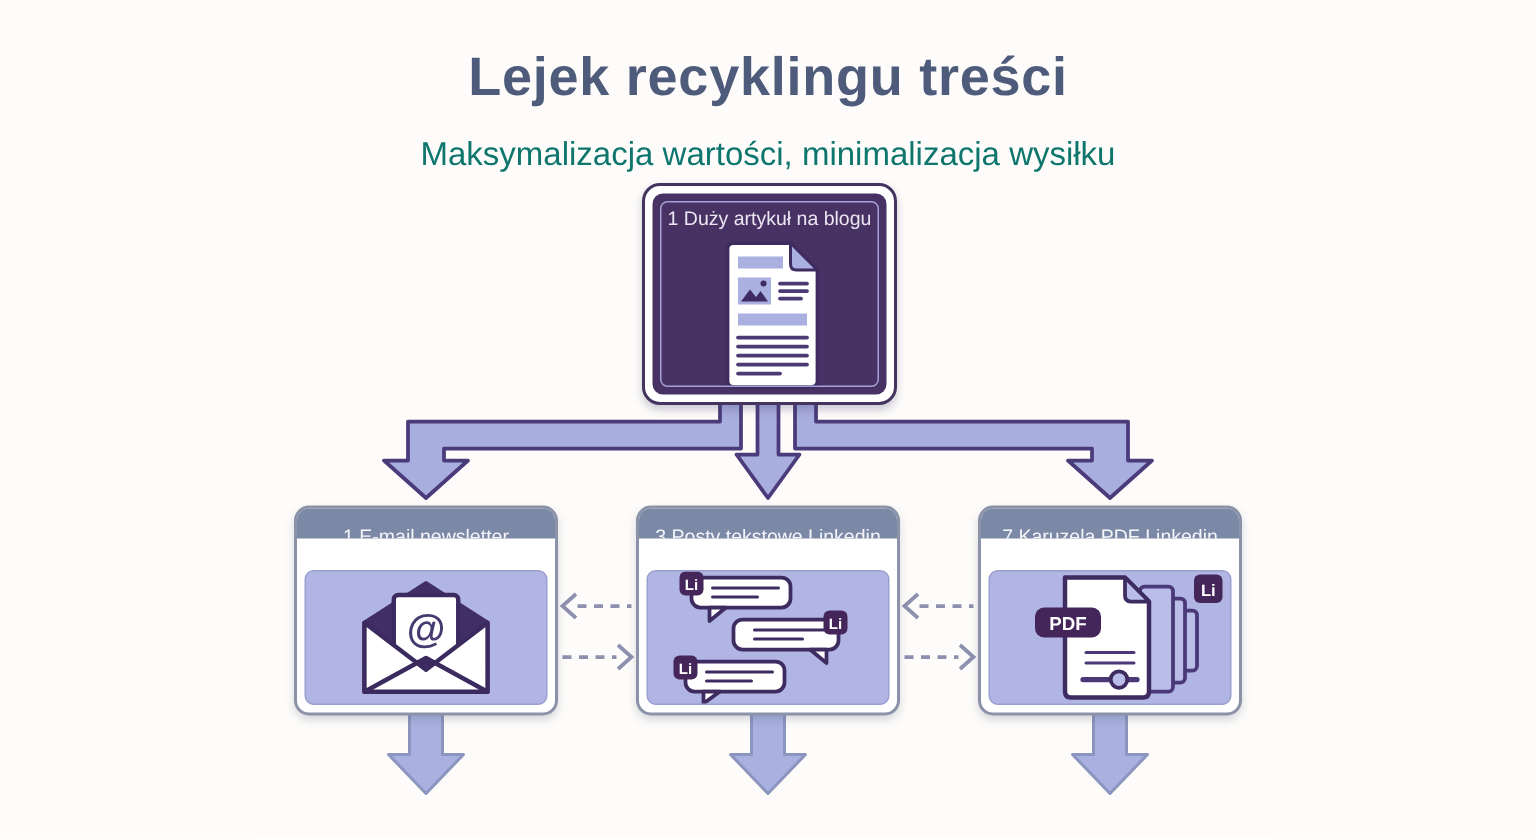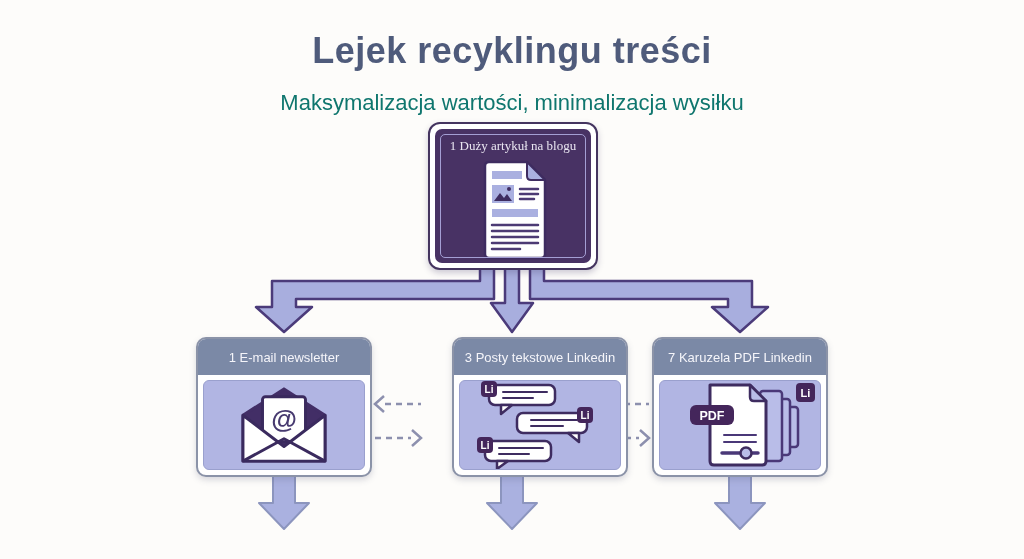--- a/index.html
+++ b/index.html
@@ -9,39 +9,39 @@
   .title{position:absolute;top:30px;left:0;width:100%;text-align:center;
          font-size:36px;font-weight:bold;color:#4f5b7b;letter-spacing:.5px;}
   .subtitle{position:absolute;top:74px;left:0;width:100%;text-align:center;
          font-size:22px;color:#0f766e;margin-top:16px;}
 
   #arrow-layer{position:absolute;left:0;top:0;z-index:1;}
 
   
   .source-box{position:absolute;left:428px;top:122px;width:170px;height:148px;
       box-sizing:border-box;background:#fff;border:2px solid #44345f;border-radius:12px;
-      padding:5px;z-index:2;box-shadow:0 3px 6px rgba(60,50,100,.25);font-family:Liberation Serif, serif;}
+      padding:5px;z-index:2;box-shadow:0 3px 6px rgba(60,50,100,.25);}
   .source-inner{position:relative;width:100%;height:100%;background:#483264;border-radius:7px;}
   .source-inner::after{content:"";position:absolute;inset:5px;border:1.5px solid #a49fd4;
       border-radius:5px;pointer-events:none;}
   .source-label{position:absolute;top:9px;left:0;width:100%;text-align:center;
       color:#eae6f2;font-size:13px;}
   .source-icon{position:absolute;left:50%;top:31px;transform:translateX(-50%);}
 
   
   .out-box{position:absolute;top:337px;width:176px;height:140px;box-sizing:border-box;
       background:#fff;border:2px solid #8b93a8;border-radius:10px;z-index:2;
       box-shadow:0 3px 6px rgba(80,85,120,.22);}
-  .out-header{position:absolute;top:0;left:0;right:0;height:36px;background:#7b89a6;
+  .out-header{position:absolute;top:0;left:0;right:0;height:20px;background:#7b89a6;
       border-radius:8px 8px 0 0;color:#f5f5fa;font-size:13px;text-align:center;line-height:37px;
       white-space:nowrap;overflow:hidden;}
   .out-body{position:absolute;left:5px;right:5px;top:41px;bottom:5px;background:#b1b5e3;
       border:1px solid #9aa0ce;border-radius:6px;display:flex;align-items:center;justify-content:center;}
   .box-newsletter{left:196px;}
-  .box-posts{left:424px;margin-left:28px;}
+  .box-posts{left:424px;}
   .box-pdf{left:652px;}
 </style>
 </head>
 <body>
 
 <div id="canvas">
 
   <div class="title">Lejek recyklingu treści</div>
   <div class="subtitle">Maksymalizacja wartości, minimalizacja wysiłku</div>
 

